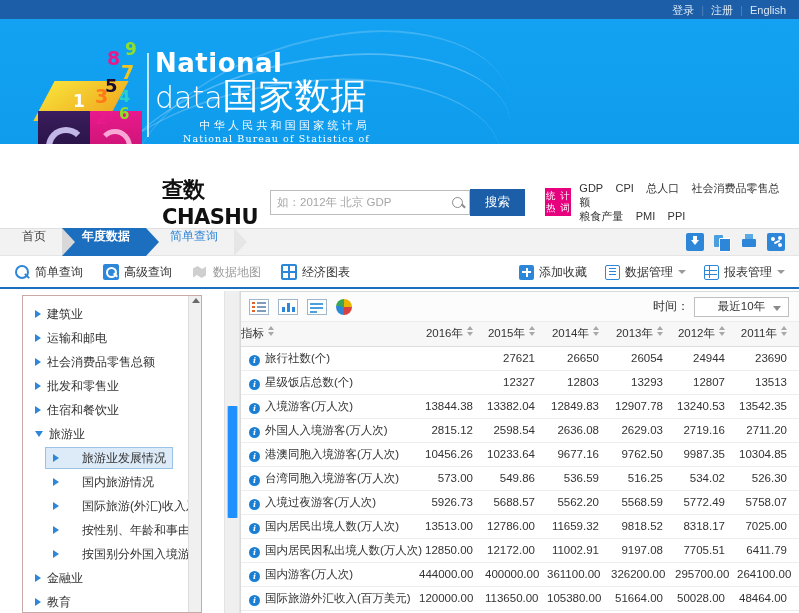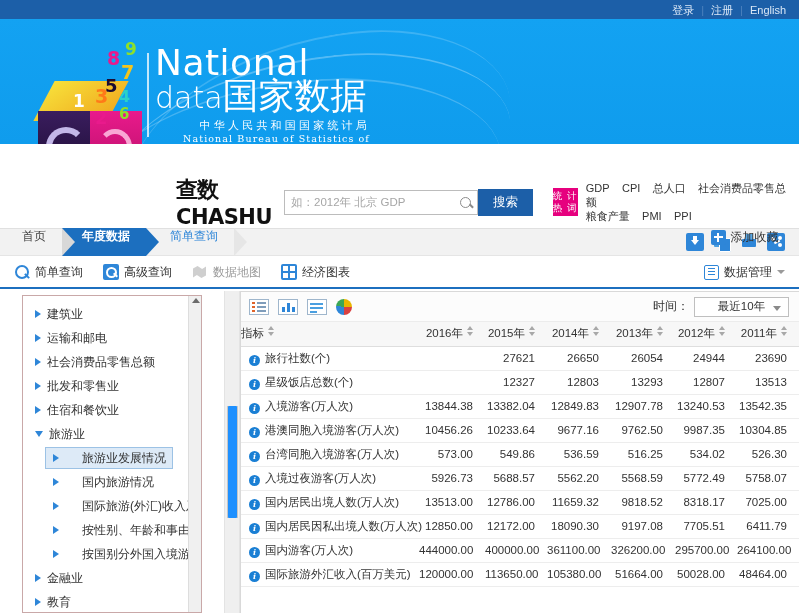--- a/index.html
+++ b/index.html
@@ -84,21 +84,21 @@
   .n1 { left: 18px; top: 52px; color: #ffffff; font-size: 17px; }
   .n2 { left: 40px; top: 68px; color: #e91a8c; font-size: 18px; }
   .n6 { left: 64px; top: 66px; color: #8de02a; font-size: 15px; }
 
   .brand { position: absolute; left: 155px; top: 28px; }
   .brand .vline {
     position: absolute; left: -8px; top: 6px; width: 2px; height: 84px;
     background: rgba(255,255,255,0.75);
   }
   .brand .l1 {
-    color: #fff; font-size: 36px; line-height: 32px; font-weight: 400;
+    color: #fff; font-size: 26px; line-height: 32px; font-weight: 700;
     letter-spacing: .5px; font-family: "DejaVu Sans", sans-serif;
   }
   .brand .l2 {
     color: #fff; font-size: 30px; line-height: 34px; font-weight: 300;
     font-family: "DejaVu Sans", sans-serif;
   }
   .brand .l2 b { font-weight: 400; font-size: 36px; }
   .brand .sub1 {
     color: #fff; font-size: 11px; letter-spacing: 3.2px; text-align: right;
     margin-top: 3px; width: 215px;
@@ -110,21 +110,21 @@
 
   
   .searchrow {
     position: absolute; left: 160px; top: 180px; right: 0; height: 44px;
     display: flex; align-items: center;
   }
   .chashu { display: flex; align-items: baseline; margin-right: 12px; flex-direction: column; }
   .chashu .cn { font-size: 22px; font-weight: bold; color: #111; letter-spacing: -1px; }
   .chashu .en {
     font-size: 21px; font-weight: bold; color: #111; letter-spacing: -0.5px;
-    font-family: "DejaVu Sans", sans-serif; margin-left: 16px;
+    font-family: "DejaVu Sans", sans-serif; margin-left: 2px;
   }
   .searchbox {
     width: 200px; height: 25px; border: 1px solid #bcbcbc; background: #fff;
     display: flex; align-items: center; padding: 0 6px; position: relative;
   }
   .searchbox input {
     border: 0; outline: 0; width: 100%; font-size: 11.5px; color: #333;
     font-family: "Liberation Sans", sans-serif; background: transparent;
   }
   .searchbox input::placeholder { color: #a6a6a6; }
@@ -251,21 +251,21 @@
   }
   .ti-map::before {
     content: ""; position: absolute; left: 1px; top: 2px; width: 13px; height: 12px;
     background: #cfcfcf; clip-path: polygon(0 20%,35% 0,70% 25%,100% 5%,100% 80%,65% 100%,30% 75%,0 95%);
   }
   .ti-chart { background: #2e86d8; border-radius: 2px; }
   .ti-chart::before {
     content: ""; position: absolute; left: 2px; top: 2px; width: 5px; height: 5px; background: #fff;
     box-shadow: 7px 0 0 #fff, 0 7px 0 #fff, 7px 7px 0 #fff;
   }
-  .tbright { margin-left: auto; display: flex; align-items: center; padding-right: 14px; gap: 18px; flex-direction: column; }
+  .tbright { margin-left: auto; display: flex; align-items: center; padding-right: 14px; gap: 18px; }
   .tbr-item { display: flex; align-items: center; font-size: 12px; color: #333; cursor: pointer; }
   .plus-ico {
     width: 15px; height: 15px; background: #2e86d8; border-radius: 2px; position: relative;
     margin-right: 5px;
   }
   .plus-ico::before {
     content: ""; position: absolute; left: 3px; top: 6.5px; width: 9px; height: 2px; background: #fff;
   }
   .plus-ico::after {
     content: ""; position: absolute; left: 6.5px; top: 3px; width: 2px; height: 9px; background: #fff;
@@ -670,20 +670,29 @@
           <tr>
             <td class="label"><span class="info-ico">i</span><span>入境游客(万人次)</span></td>
             <td>13844.38</td>
             <td>13382.04</td>
             <td>12849.83</td>
             <td>12907.78</td>
             <td>13240.53</td>
             <td>13542.35</td>
           </tr>
           <tr>
+            <td class="label"><span class="info-ico">i</span><span>外国人入境游客(万人次)</span></td>
+            <td>2815.12</td>
+            <td>2598.54</td>
+            <td>2636.08</td>
+            <td>2629.03</td>
+            <td>2719.16</td>
+            <td>2711.20</td>
+          </tr>
+          <tr>
             <td class="label"><span class="info-ico">i</span><span>港澳同胞入境游客(万人次)</span></td>
             <td>10456.26</td>
             <td>10233.64</td>
             <td>9677.16</td>
             <td>9762.50</td>
             <td>9987.35</td>
             <td>10304.85</td>
           </tr>
           <tr>
             <td class="label"><span class="info-ico">i</span><span>台湾同胞入境游客(万人次)</span></td>
@@ -709,21 +718,21 @@
             <td>12786.00</td>
             <td>11659.32</td>
             <td>9818.52</td>
             <td>8318.17</td>
             <td>7025.00</td>
           </tr>
           <tr>
             <td class="label"><span class="info-ico">i</span><span>国内居民因私出境人数(万人次)</span></td>
             <td>12850.00</td>
             <td>12172.00</td>
-            <td>18090.30</td>
+            <td>11002.91</td>
             <td>9197.08</td>
             <td>7705.51</td>
             <td>6411.79</td>
           </tr>
           <tr>
             <td class="label"><span class="info-ico">i</span><span>国内游客(万人次)</span></td>
             <td>444000.00</td>
             <td>400000.00</td>
             <td>361100.00</td>
             <td>326200.00</td>

